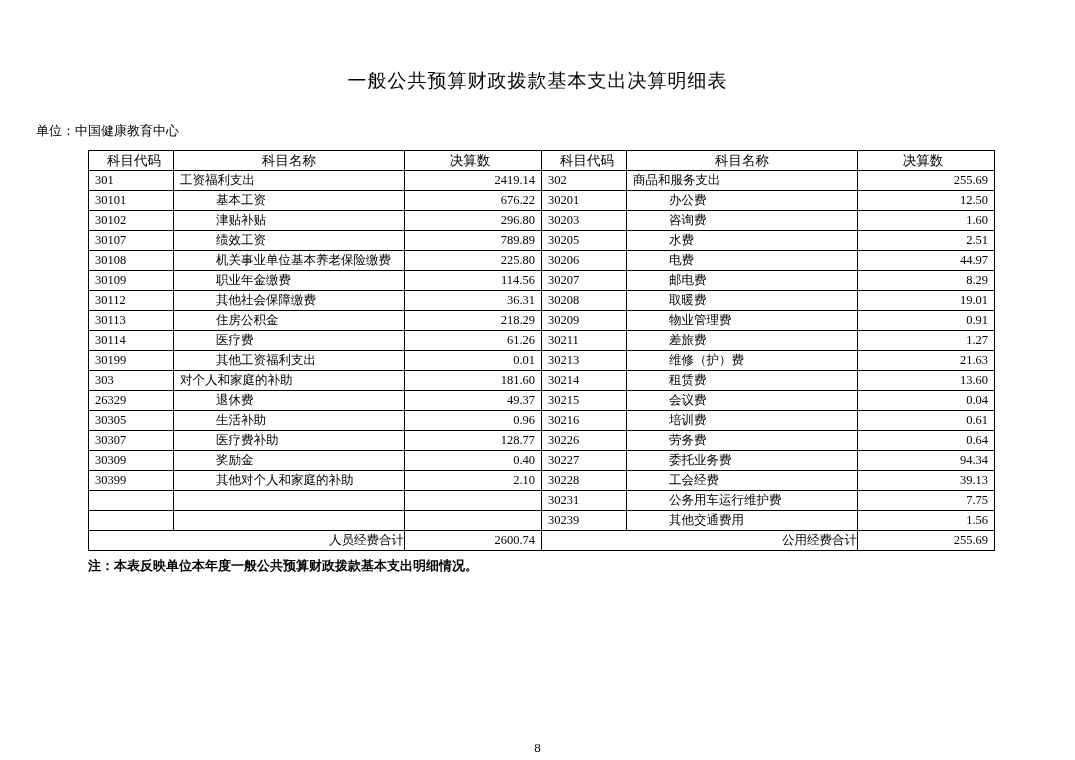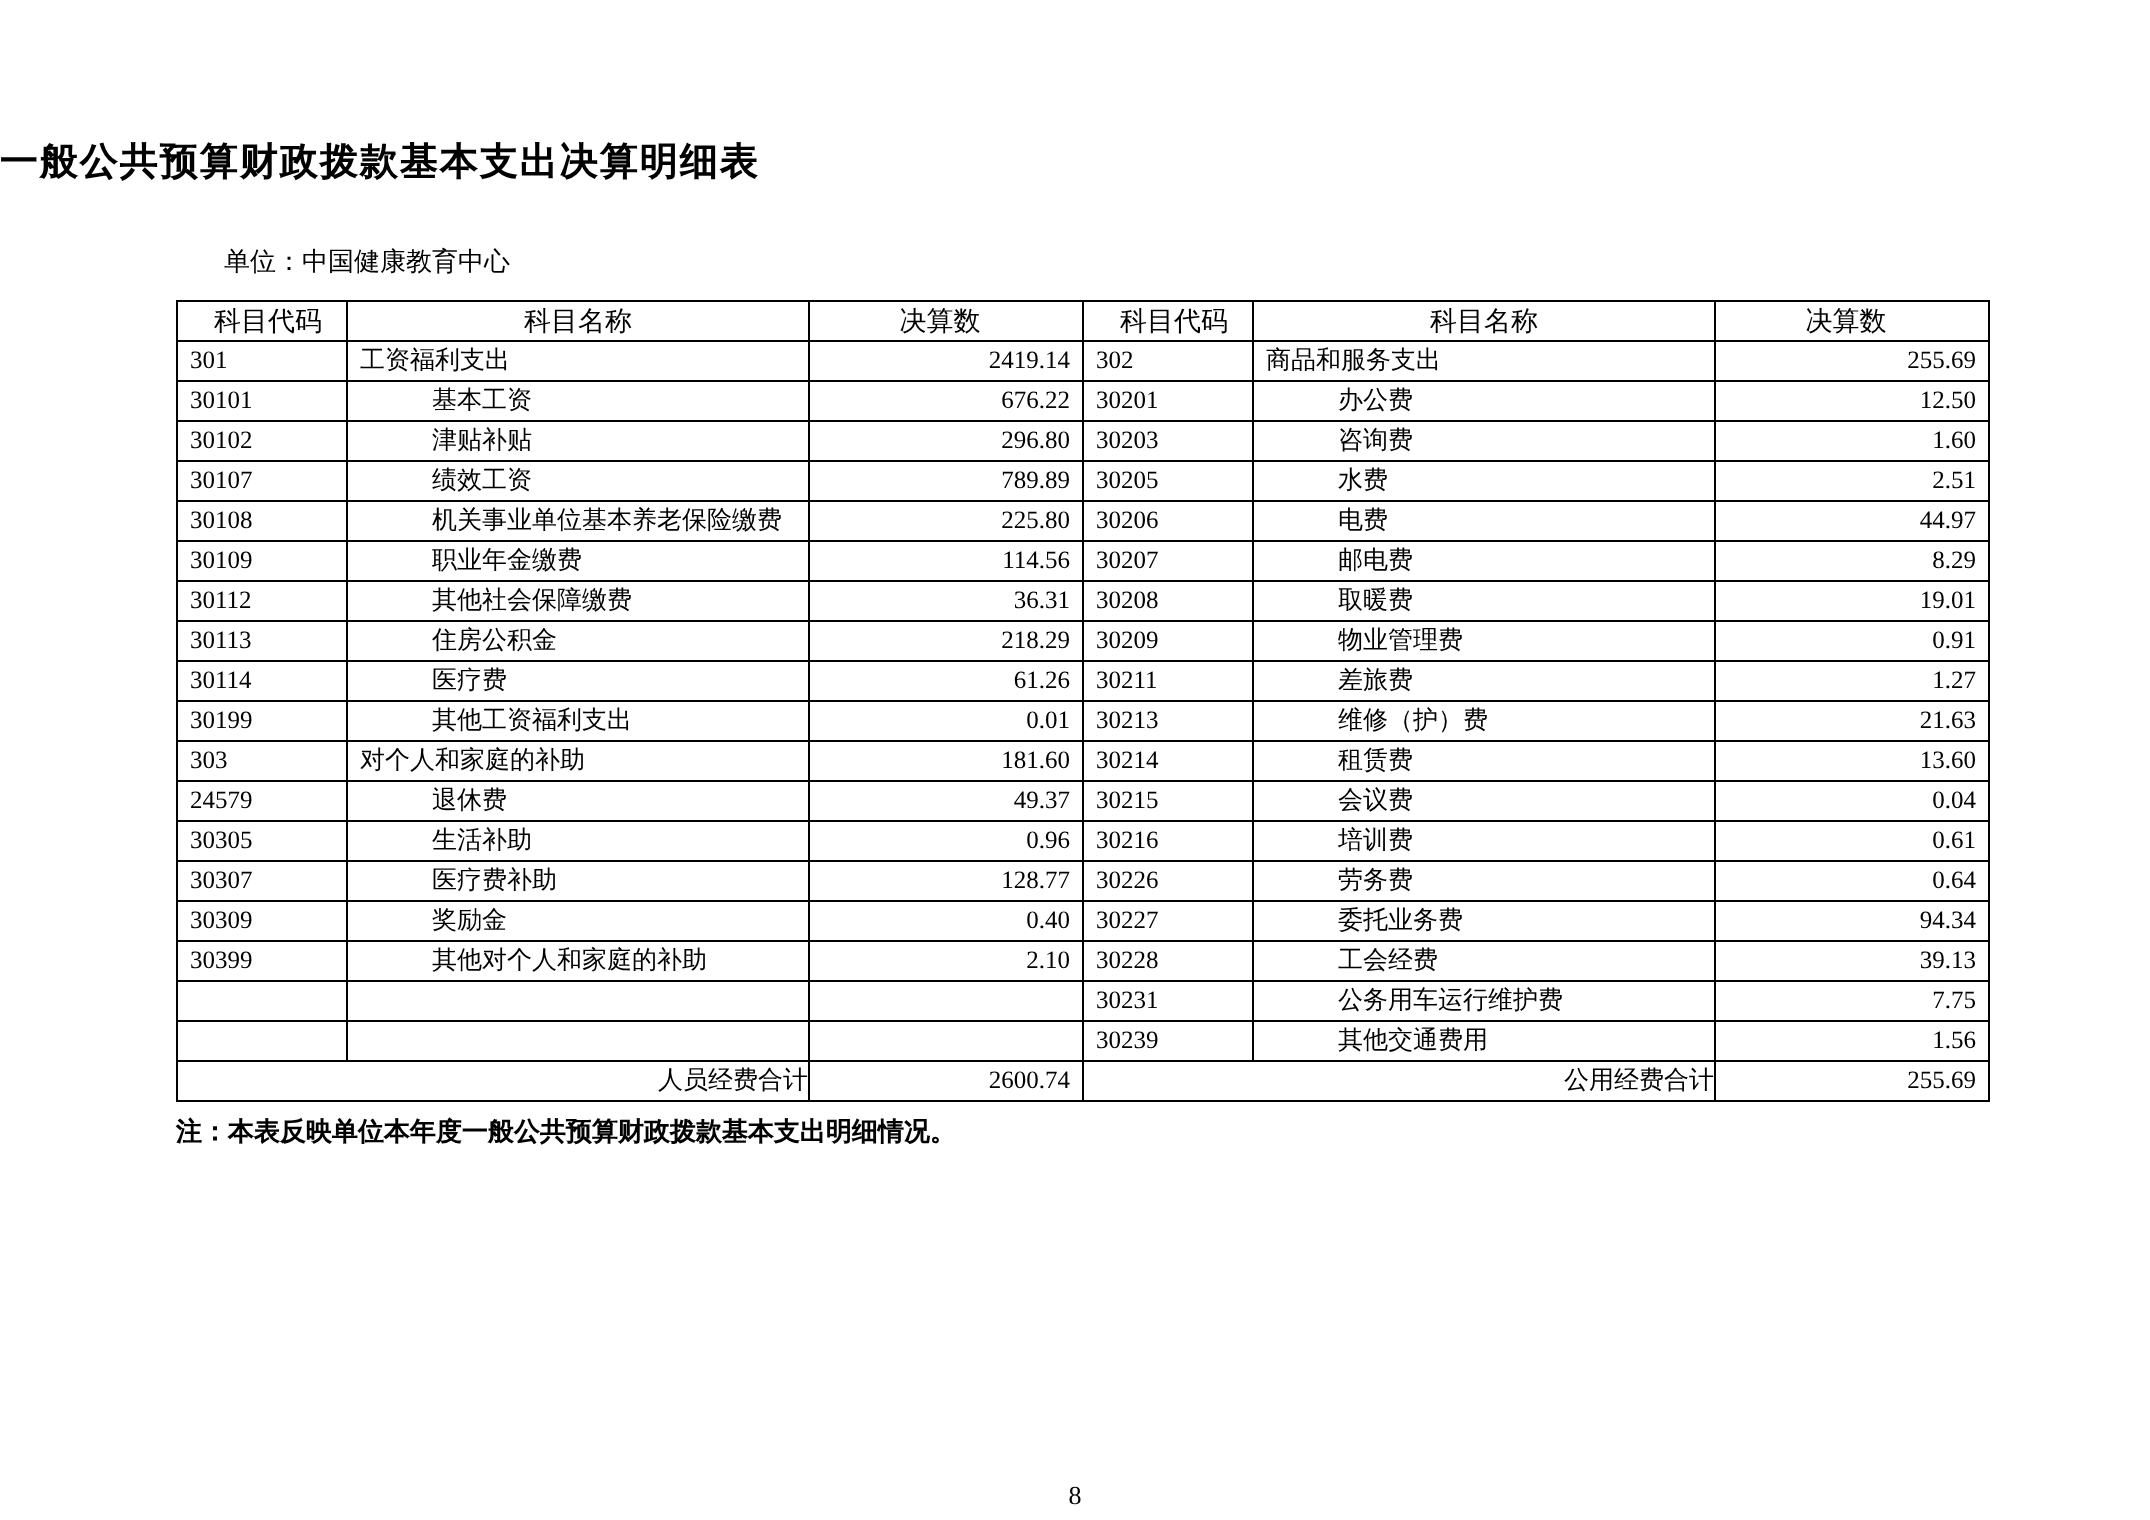--- a/index.html
+++ b/index.html
@@ -15,29 +15,30 @@
     position: relative;
     overflow: hidden;
   }
   .page {
     position: relative;
     width: 1075px;
     height: 760px;
     box-sizing: border-box;
   }
   .doc-title {
+    text-align: center;
     font-size: 19px;
-    font-weight: bold;
+    font-weight: normal;
     margin-top: 68px;
     letter-spacing: 1px;
     font-family: "Liberation Serif", "DejaVu Serif", serif;
   }
   .unit-line {
     margin-top: 28px;
-    margin-left: 112px;
+    margin-left: 36px;
     font-size: 13px;
   }
   .table-wrap {
     margin-top: 10px;
     margin-left: 88px;
     width: 900px;
   }
   table.budget {
     border-collapse: collapse;
     width: 900px;
@@ -190,21 +191,21 @@
         </tr>
         <tr>
           <td class="col-code bold">303</td>
           <td class="col-name name-top">对个人和家庭的补助</td>
           <td class="col-num bold">181.60</td>
           <td class="col-code">30214</td>
           <td class="col-name name-indent">租赁费</td>
           <td class="col-num">13.60</td>
         </tr>
         <tr>
-          <td class="col-code">24579</td>
+          <td class="col-code">26329</td>
           <td class="col-name name-indent">退休费</td>
           <td class="col-num">49.37</td>
           <td class="col-code">30215</td>
           <td class="col-name name-indent">会议费</td>
           <td class="col-num">0.04</td>
         </tr>
         <tr>
           <td class="col-code">30305</td>
           <td class="col-name name-indent">生活补助</td>
           <td class="col-num">0.96</td>

